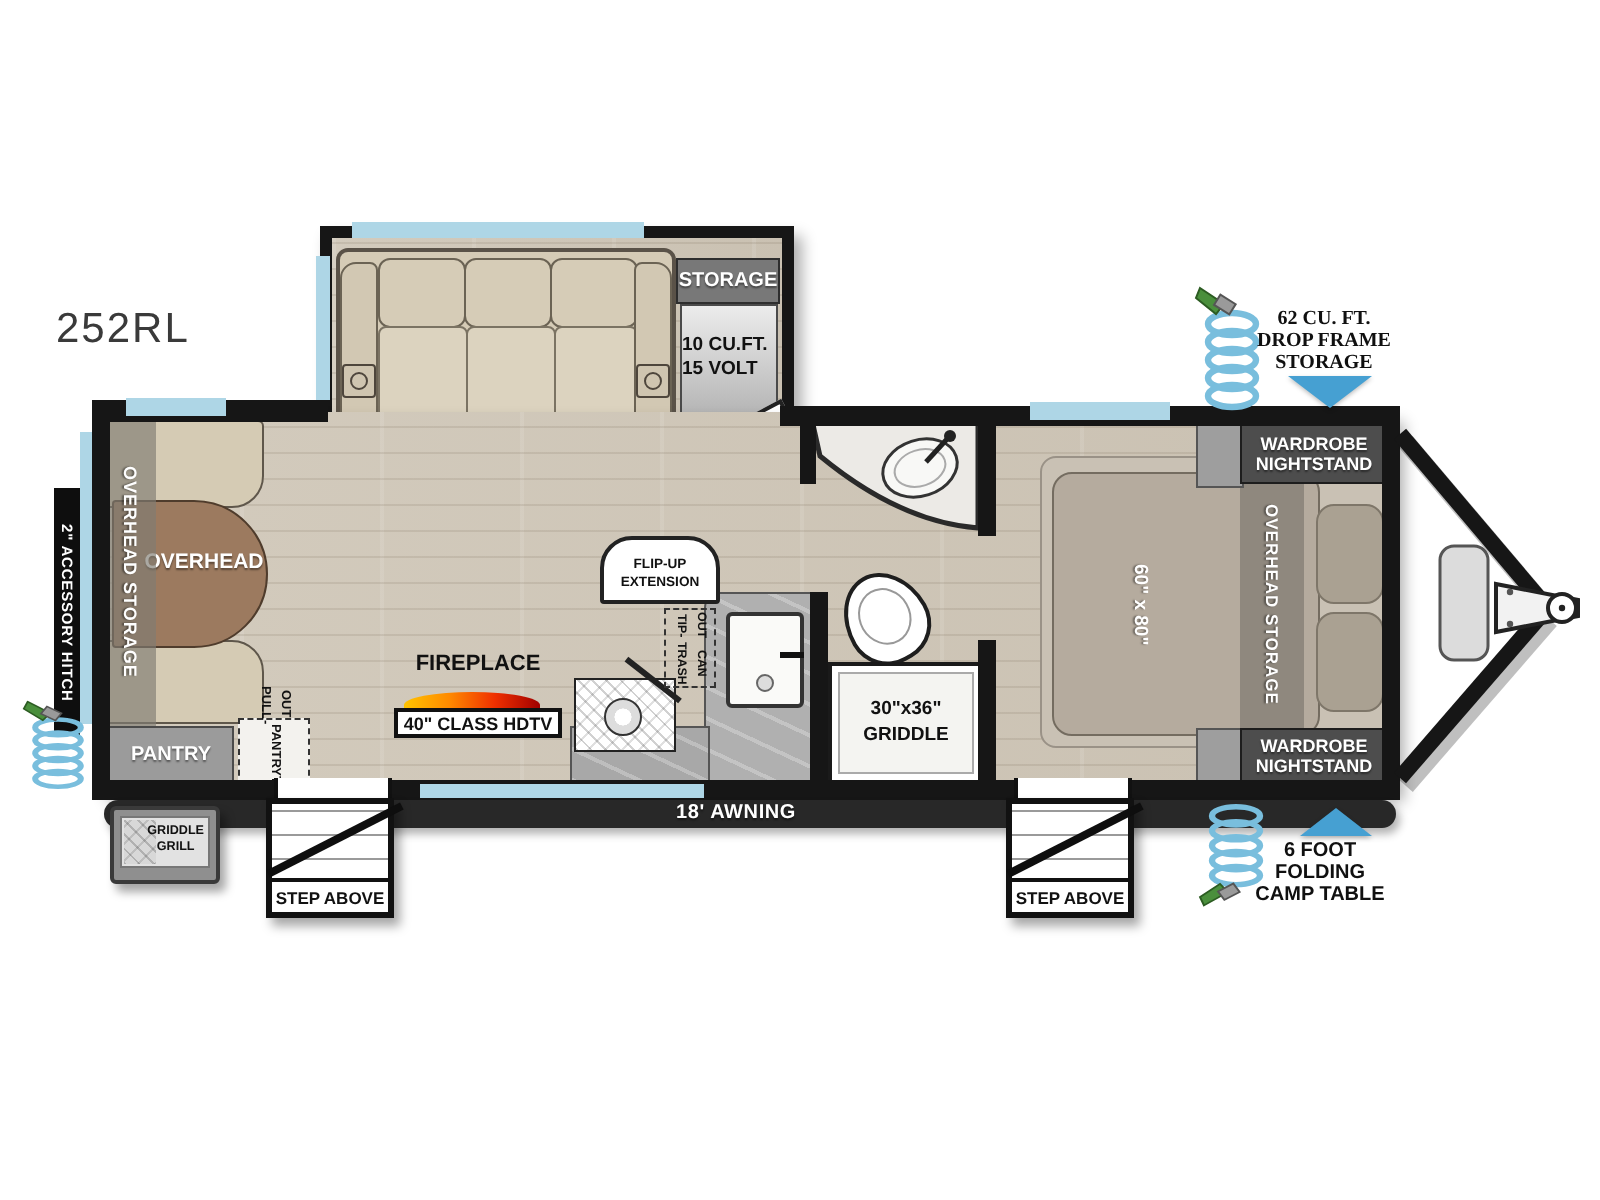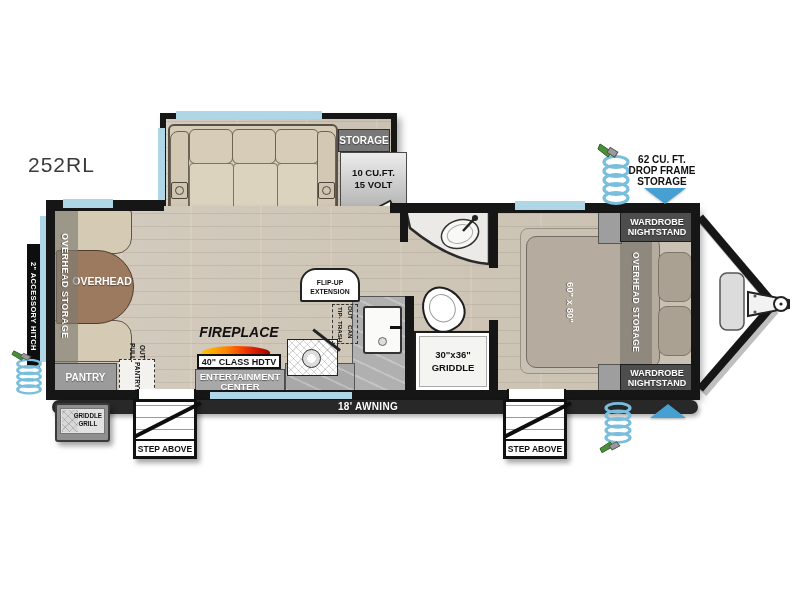--- a/index.html
+++ b/index.html
@@ -63,21 +63,21 @@
         <span style="width:7px;height:7px;border:1px solid #4e463c;border-radius:50%;"></span>
       </div>
     <div class="abs ctr" style="right:1px;top:56px;width:15px;height:15px;background:#cfc5b0;border:1.5px solid #4e463c;border-radius:2px;">
         <span style="width:7px;height:7px;border:1px solid #4e463c;border-radius:50%;"></span>
       </div>
   </div>
 
   <div class="abs ctr lblw" style="left:338px;top:129px;width:52px;height:23px;background:#787878;border:1px solid #2e2e2e;font-size:10px;box-sizing:border-box;">
     <span>STORAGE</span>
   </div>
-  <div class="abs" style="left:340px;top:152px;width:67px;height:56px;background:linear-gradient(180deg,#ececec,#b5b5b5);border:1.5px solid #4a4a4a;box-sizing:border-box;text-align:center;">
+  <div class="abs" style="left:340px;top:152px;width:49px;height:56px;background:linear-gradient(180deg,#ececec,#b5b5b5);border:1.5px solid #4a4a4a;box-sizing:border-box;">
     <div class="lblk" style="font-size:9.5px;line-height:1.25;padding-top:14px;">
       <div>10 CU.FT.</div>
       <div>15 VOLT</div>
     </div>
   </div>
 
   <div class="abs" style="left:344px;top:211px;width:52px;height:10px;background:#fff;border:2px solid #222;transform:rotate(-28deg);box-sizing:border-box;"></div>
 
   <div class="abs wood shadow" style="left:50px;top:206px;width:648px;height:190px;"></div>
 
@@ -93,32 +93,26 @@
 
   <div class="abs ctr lblw" style="left:54px;top:363px;width:63px;height:29px;background:#9b9b9b;border:1px solid #4a4a4a;font-size:10px;box-sizing:border-box;">
     <span>PANTRY</span>
   </div>
   <div class="abs ctr vertlr" style="left:119px;top:359px;width:36px;height:34px;background:#f3f2ee;border:1.6px dashed #333;box-sizing:border-box;color:#111;font-weight:bold;font-size:6.5px;line-height:1.5;">
     <div>PULL-OUT</div>
     <div>PANTRY</div>
     <div>TRAYS</div>
   </div>
 
-  <div class="abs ctr lblk" style="left:203px;top:326px;width:72px;height:12px;font-size:14px;font-style:italic;">
+  <div class="abs ctr lblk" style="left:203px;top:326px;width:72px;height:12px;font-size:11px;">
     <span>FIREPLACE</span>
   </div>
   <div class="abs" style="left:202px;top:346px;width:68px;height:9px;background:linear-gradient(90deg,#ffc400,#ff8a00,#f03000,#a00000);border-radius:70% 70% 8% 8%/100% 100% 8% 8%;"></div>
   <div class="abs ctr lblk" style="left:197px;top:354px;width:84px;height:15px;background:#fff;border:2px solid #111;font-size:9px;box-sizing:border-box;white-space:nowrap;">
     <span>40" CLASS HDTV</span>
-  </div>
-  <div class="abs ctr lblw" style="left:195px;top:369px;width:90px;height:25px;background:#a8a8a8;border:1px solid #4a4a4a;font-size:9.5px;line-height:1.05;box-sizing:border-box;">
-    <div>
-      <div>ENTERTAINMENT</div>
-      <div>CENTER</div>
-    </div>
   </div>
 
   <div class="abs" style="left:352px;top:296px;width:56px;height:96px;background:#b0b0b0;border:1.5px solid #555;border-radius:8px 0 0 0;box-sizing:border-box;background-image:repeating-linear-gradient(25deg,rgba(255,255,255,.25) 0 2px,transparent 2px 14px);"></div>
   <div class="abs" style="left:285px;top:363px;width:70px;height:29px;background:#a8a8a8;border:1.5px solid #555;box-sizing:border-box;background-image:repeating-linear-gradient(25deg,rgba(255,255,255,.25) 0 2px,transparent 2px 14px);"></div>
   <div class="abs hatch" style="left:287px;top:339px;width:51px;height:37px;background-color:#fff;border:1.5px solid #222;box-sizing:border-box;">
     <div class="abs" style="left:14px;top:9px;width:17px;height:17px;border:1.5px solid #333;border-radius:50%;background:radial-gradient(circle,#fff 35%,#ddd 36%);"></div>
     <div class="abs" style="left:18px;top:9px;width:34px;height:3px;background:#222;transform:rotate(38deg);transform-origin:right center;"></div>
   </div>
   <div class="abs" style="left:363px;top:306px;width:39px;height:48px;background:#fafaf8;border:2px solid #333;border-radius:3px;box-sizing:border-box;">
     <div class="abs" style="left:13px;bottom:6px;width:9px;height:9px;border:1.5px solid #666;border-radius:50%;background:#ddd;box-sizing:border-box;"></div>
@@ -245,28 +239,33 @@
     <g stroke="#79bedd" stroke-width="3.2" fill="none">
       <ellipse cx="20" cy="22" rx="12" ry="5.5"></ellipse>
         <ellipse cx="20" cy="31" rx="12" ry="5.5"></ellipse>
       <ellipse cx="20" cy="40" rx="12" ry="5.5"></ellipse>
         <ellipse cx="20" cy="49" rx="12" ry="5.5"></ellipse>
       <ellipse cx="20" cy="58" rx="12" ry="5.5"></ellipse>
     </g>
     <path d="M4,4 L16,12 L12,17 L2,9 Z" fill="#4a8f3c" stroke="#2c5c22" stroke-width="1"></path>
     <rect x="12" y="9" width="9" height="6" fill="#9a9a9a" stroke="#555" stroke-width="1" transform="rotate(32 16 12)"></rect>
   </svg>
-  <div class="abs callout" style="left:622px;top:154px;width:80px;">
+  <div class="abs callout" style="left:622px;top:154px;width:80px;font-family:Liberation Serif, serif;">
     <div>62 CU. FT.</div>
     <div>DROP FRAME</div>
     <div>STORAGE</div>
   </div>
   <div class="abs arrow-down" style="left:644px;top:188px;"></div>
 
   <div class="abs arrow-up" style="left:650px;top:404px;"></div>
+  <div class="abs callout" style="left:616px;top:420px;width:88px;">
+    <div>6 FOOT</div>
+    <div>FOLDING</div>
+    <div>CAMP TABLE</div>
+  </div>
   <svg class="abs" style="left:598px;top:398px;transform:scaleY(-1);" width="40" height="58" viewBox="0 0 40 70" preserveAspectRatio="none">
     <g stroke="#79bedd" stroke-width="3.2" fill="none">
       <ellipse cx="20" cy="22" rx="12" ry="5.5"></ellipse>
         <ellipse cx="20" cy="31" rx="12" ry="5.5"></ellipse>
       <ellipse cx="20" cy="40" rx="12" ry="5.5"></ellipse>
         <ellipse cx="20" cy="49" rx="12" ry="5.5"></ellipse>
       <ellipse cx="20" cy="58" rx="12" ry="5.5"></ellipse>
     </g>
     <path d="M4,4 L16,12 L12,17 L2,9 Z" fill="#4a8f3c" stroke="#2c5c22" stroke-width="1"></path>
     <rect x="12" y="9" width="9" height="6" fill="#9a9a9a" stroke="#555" stroke-width="1" transform="rotate(32 16 12)"></rect>

